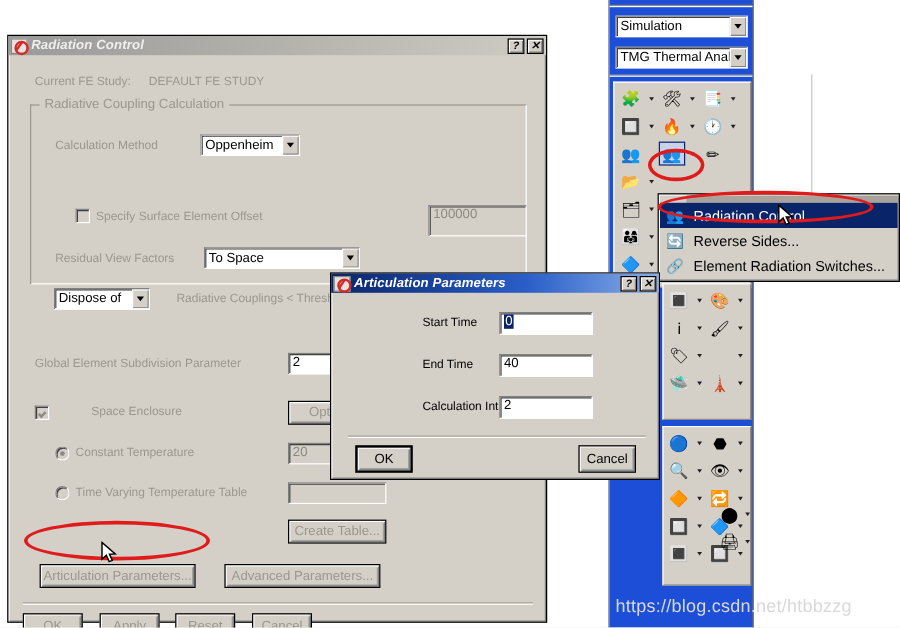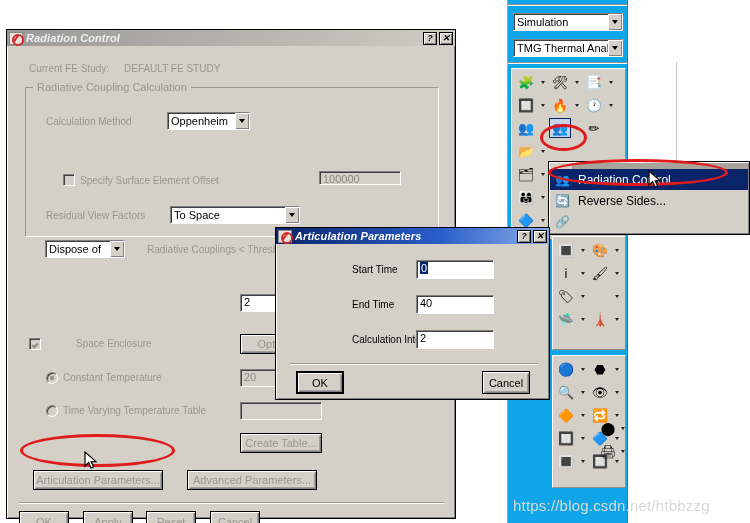--- a/index.html
+++ b/index.html
@@ -197,21 +197,21 @@
     position: absolute;
     height: 2px;
     border-top: 1px solid #9a978f;
     border-bottom: 1px solid #ffffff;
     box-sizing: border-box;
   }
 
   
   #toolpanel {
     position: absolute;
-    background: #0ea5e9;
+    background: #1d4ed8;
     box-sizing: border-box;
     border-left: 1px solid #a8a49c;
     border-right: 1px solid #6e6a62;
   }
   .tbar {
     position: absolute;
     box-sizing: border-box;
     border: 1px solid #ffffff;
     border-right-color: #8f8b83;
     border-bottom-color: #8f8b83;
@@ -478,20 +478,21 @@
     <div class="mi hl">
       <span class="miicon">👥</span>
       <span class="milabel">Radiation Control...</span>
     </div>
     <div class="mi">
       <span class="miicon">🔄</span>
       <span class="milabel">Reverse Sides...</span>
     </div>
     <div class="mi">
       <span class="miicon">🔗</span>
+      <span class="milabel">Element Radiation Switches...</span>
     </div>
   </div>
 
   <div class="win win-outer" style="left:6px; top:29px; width:450px; height:490px;">
 
     <div class="titlebar inactive">
       <span class="appicon"></span>
       <span class="tb-title">Radiation Control</span>
       <span class="tb-btns">
         <span class="tb-btn">?</span>
@@ -509,39 +510,40 @@
     <div class="lbl" style="left:39px; top:86px;">Calculation Method</div>
     <div class="combo" style="left:160px; top:82px; width:83px; height:18px;">
       <span class="ctext">Oppenheim</span>
       <span class="carrow">
           <i class="tri-d"></i>
         </span>
     </div>
 
     <div class="chk" style="left:56px; top:144px;"></div>
     <div class="lbl" style="left:73px; top:145px;">Specify Surface Element Offset</div>
-    <div class="field" style="left:312px; top:141px; width:82px; height:14px;">100000</div>
+    <div class="field" style="left:350px; top:141px; width:82px; height:26px;">100000</div>
 
     <div class="lbl" style="left:39px; top:180px;">Residual View Factors</div>
     <div class="combo" style="left:163px; top:176px; width:130px; height:18px;">
       <span class="ctext">To Space</span>
       <span class="carrow">
           <i class="tri-d"></i>
         </span>
     </div>
 
     <div class="combo" style="left:38px; top:210px; width:80px; height:18px;">
       <span class="ctext">Dispose of</span>
       <span class="carrow">
           <i class="tri-d"></i>
         </span>
     </div>
     <div class="lbl" style="left:140px; top:214px;">Radiative Couplings &lt; Threshold</div>
     <div class="field" style="left:330px; top:210px; width:82px; height:18px;">0</div>
 
+    <div class="lbl" style="left:22px; top:268px;">Global Element Subdivision Parameter</div>
     <div class="field on" style="left:233px; top:264px; width:82px; height:18px;">2</div>
 
     <div class="chk checked" style="left:22px; top:308px;"></div>
     <div class="lbl" style="left:39px; top:308px;margin-left:30px;">Space Enclosure</div>
     <div class="btn" style="left:233px; top:304px; width:82px; height:20px;">Options...</div>
 
     <div class="rad checked" style="left:39px; top:342px;"></div>
     <div class="lbl" style="left:56px; top:342px;">Constant Temperature</div>
     <div class="field" style="left:233px; top:339px; width:82px; height:18px;">20</div>
 

